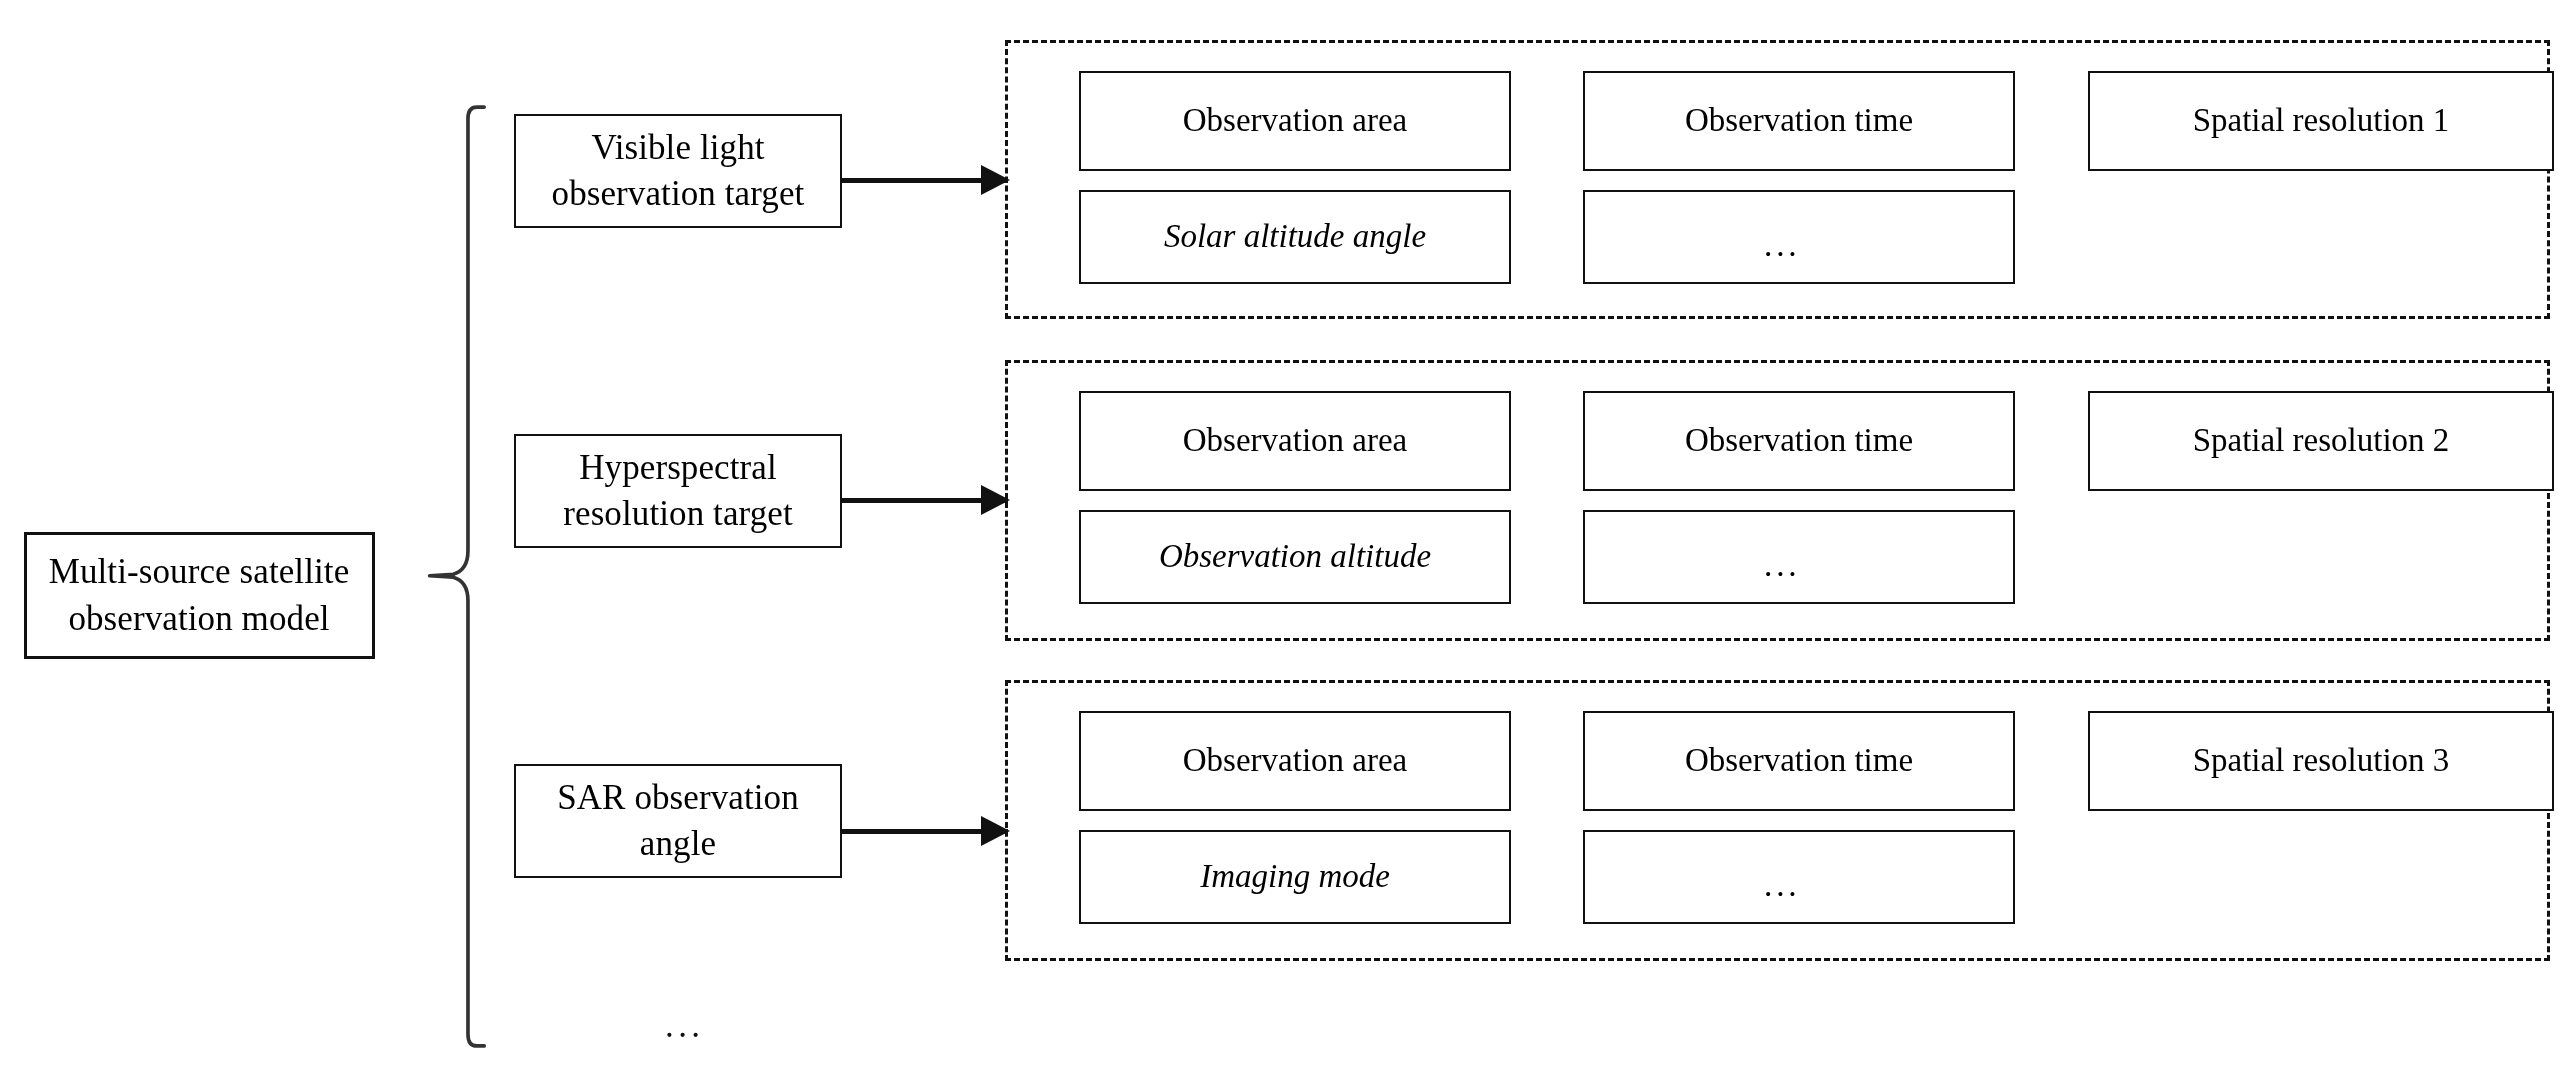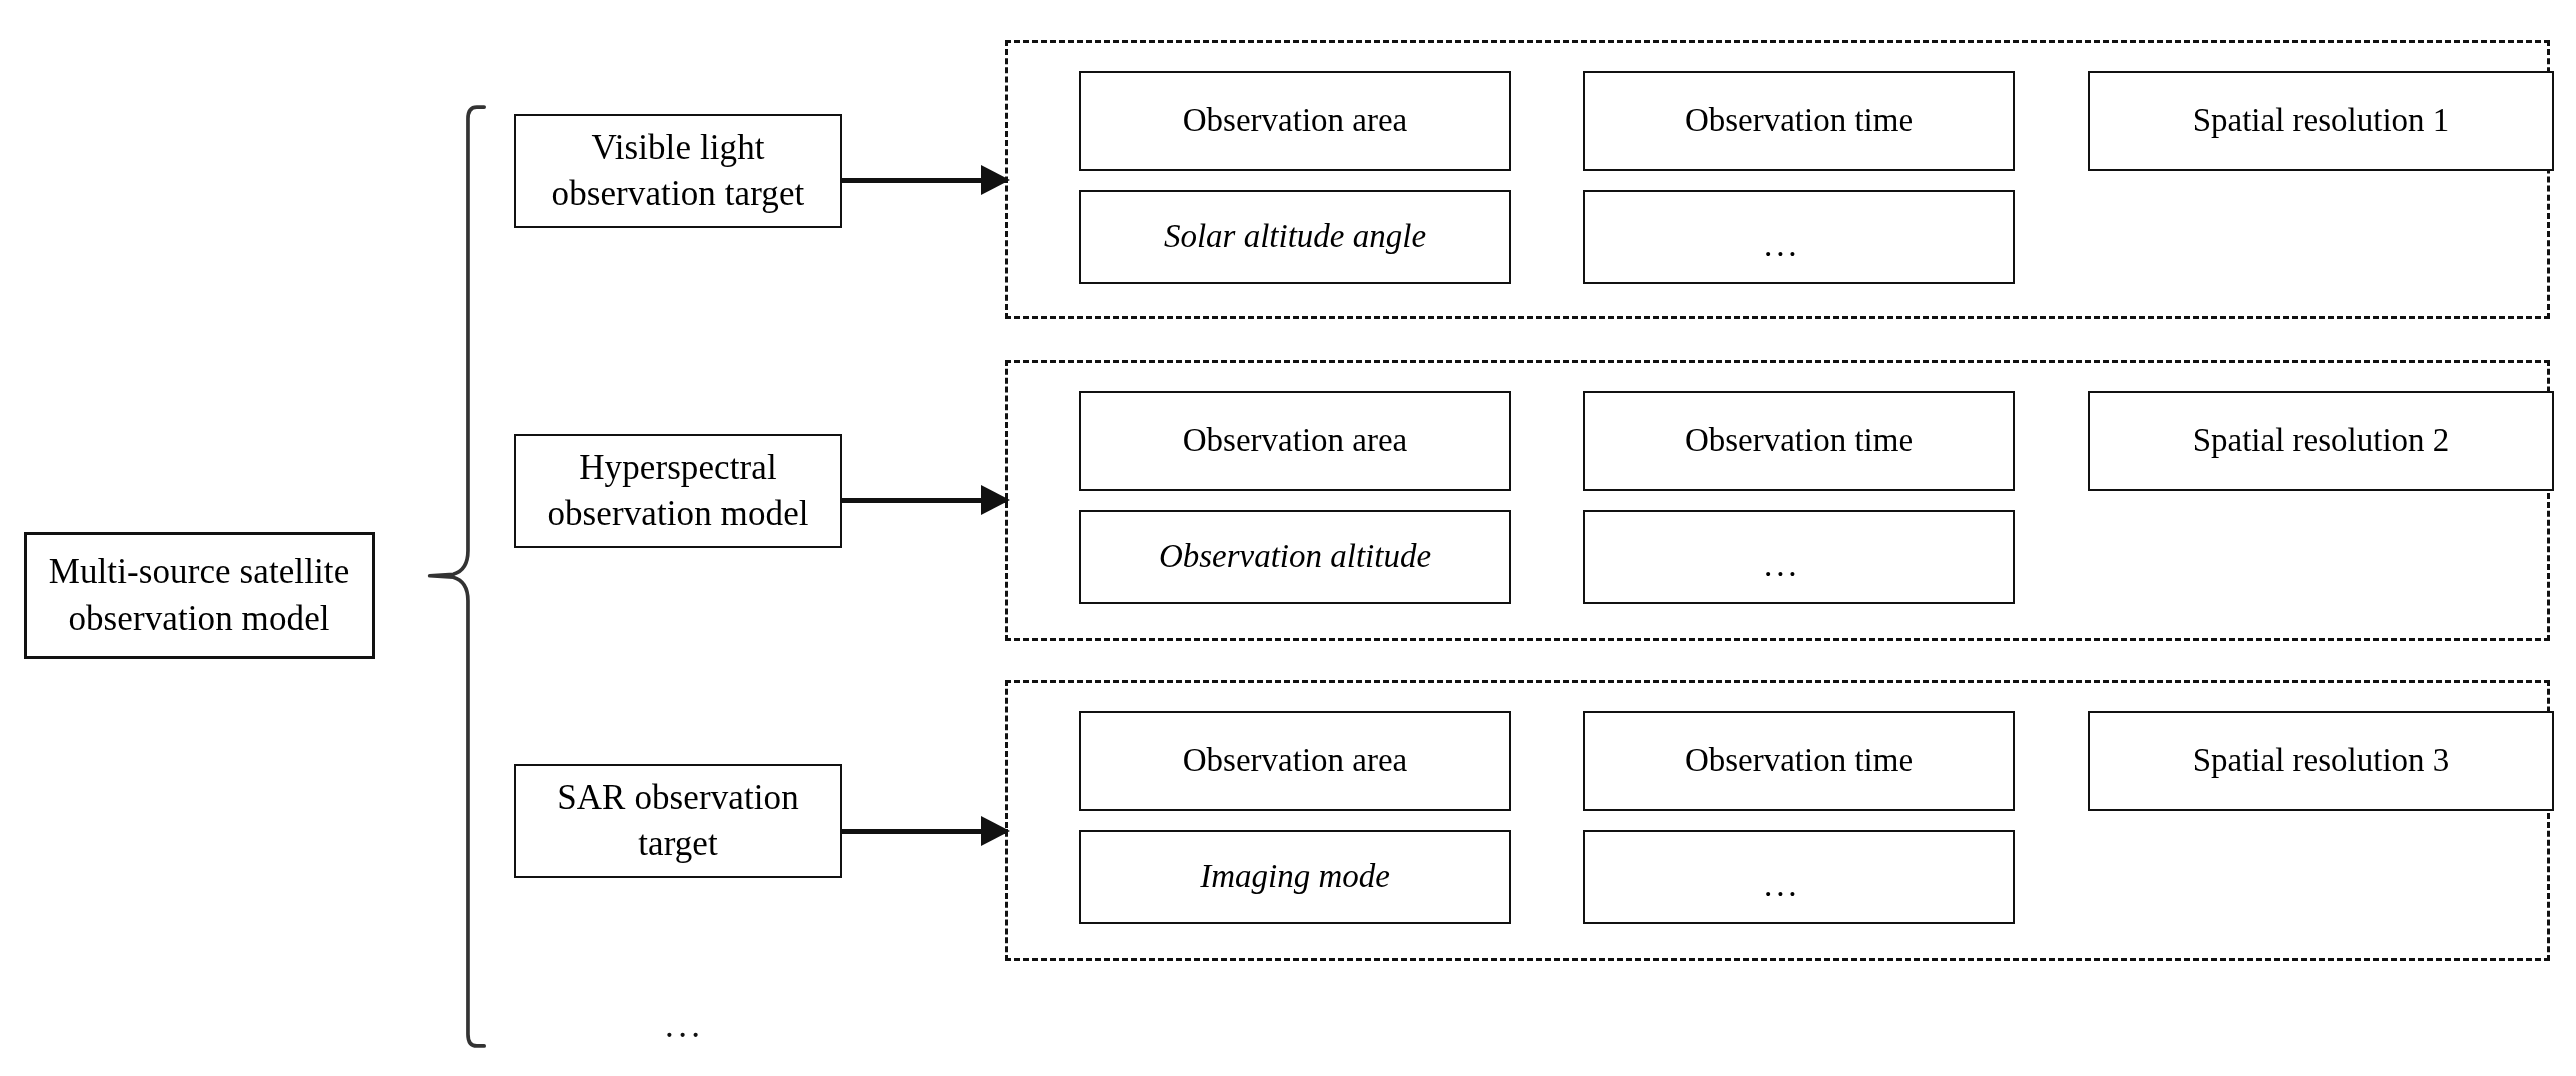--- a/index.html
+++ b/index.html
@@ -193,21 +193,21 @@
     <div class="attr-box c0 r1">
       <span class="attr-label">Solar altitude angle</span>
     </div>
     <div class="attr-box c1 r1 ellipsis">
       <span class="attr-label">...</span>
     </div>
   </div>
 
   <div class="node target-node t1">
     <span class="node-label">Hyperspectral
-observation model</span>
+resolution target</span>
   </div>
   <div class="arrow a1"></div>
 
   <div class="attr-group g1">
     <div class="attr-box c0 r0">
       <span class="attr-label">Observation area</span>
     </div>
     <div class="attr-box c1 r0">
       <span class="attr-label">Observation time</span>
     </div>
@@ -217,21 +217,21 @@
     <div class="attr-box c0 r1">
       <span class="attr-label">Observation altitude</span>
     </div>
     <div class="attr-box c1 r1 ellipsis">
       <span class="attr-label">...</span>
     </div>
   </div>
 
   <div class="node target-node t2">
     <span class="node-label">SAR observation
-target</span>
+angle</span>
   </div>
   <div class="arrow a2"></div>
 
   <div class="attr-group g2">
     <div class="attr-box c0 r0">
       <span class="attr-label">Observation area</span>
     </div>
     <div class="attr-box c1 r0">
       <span class="attr-label">Observation time</span>
     </div>

